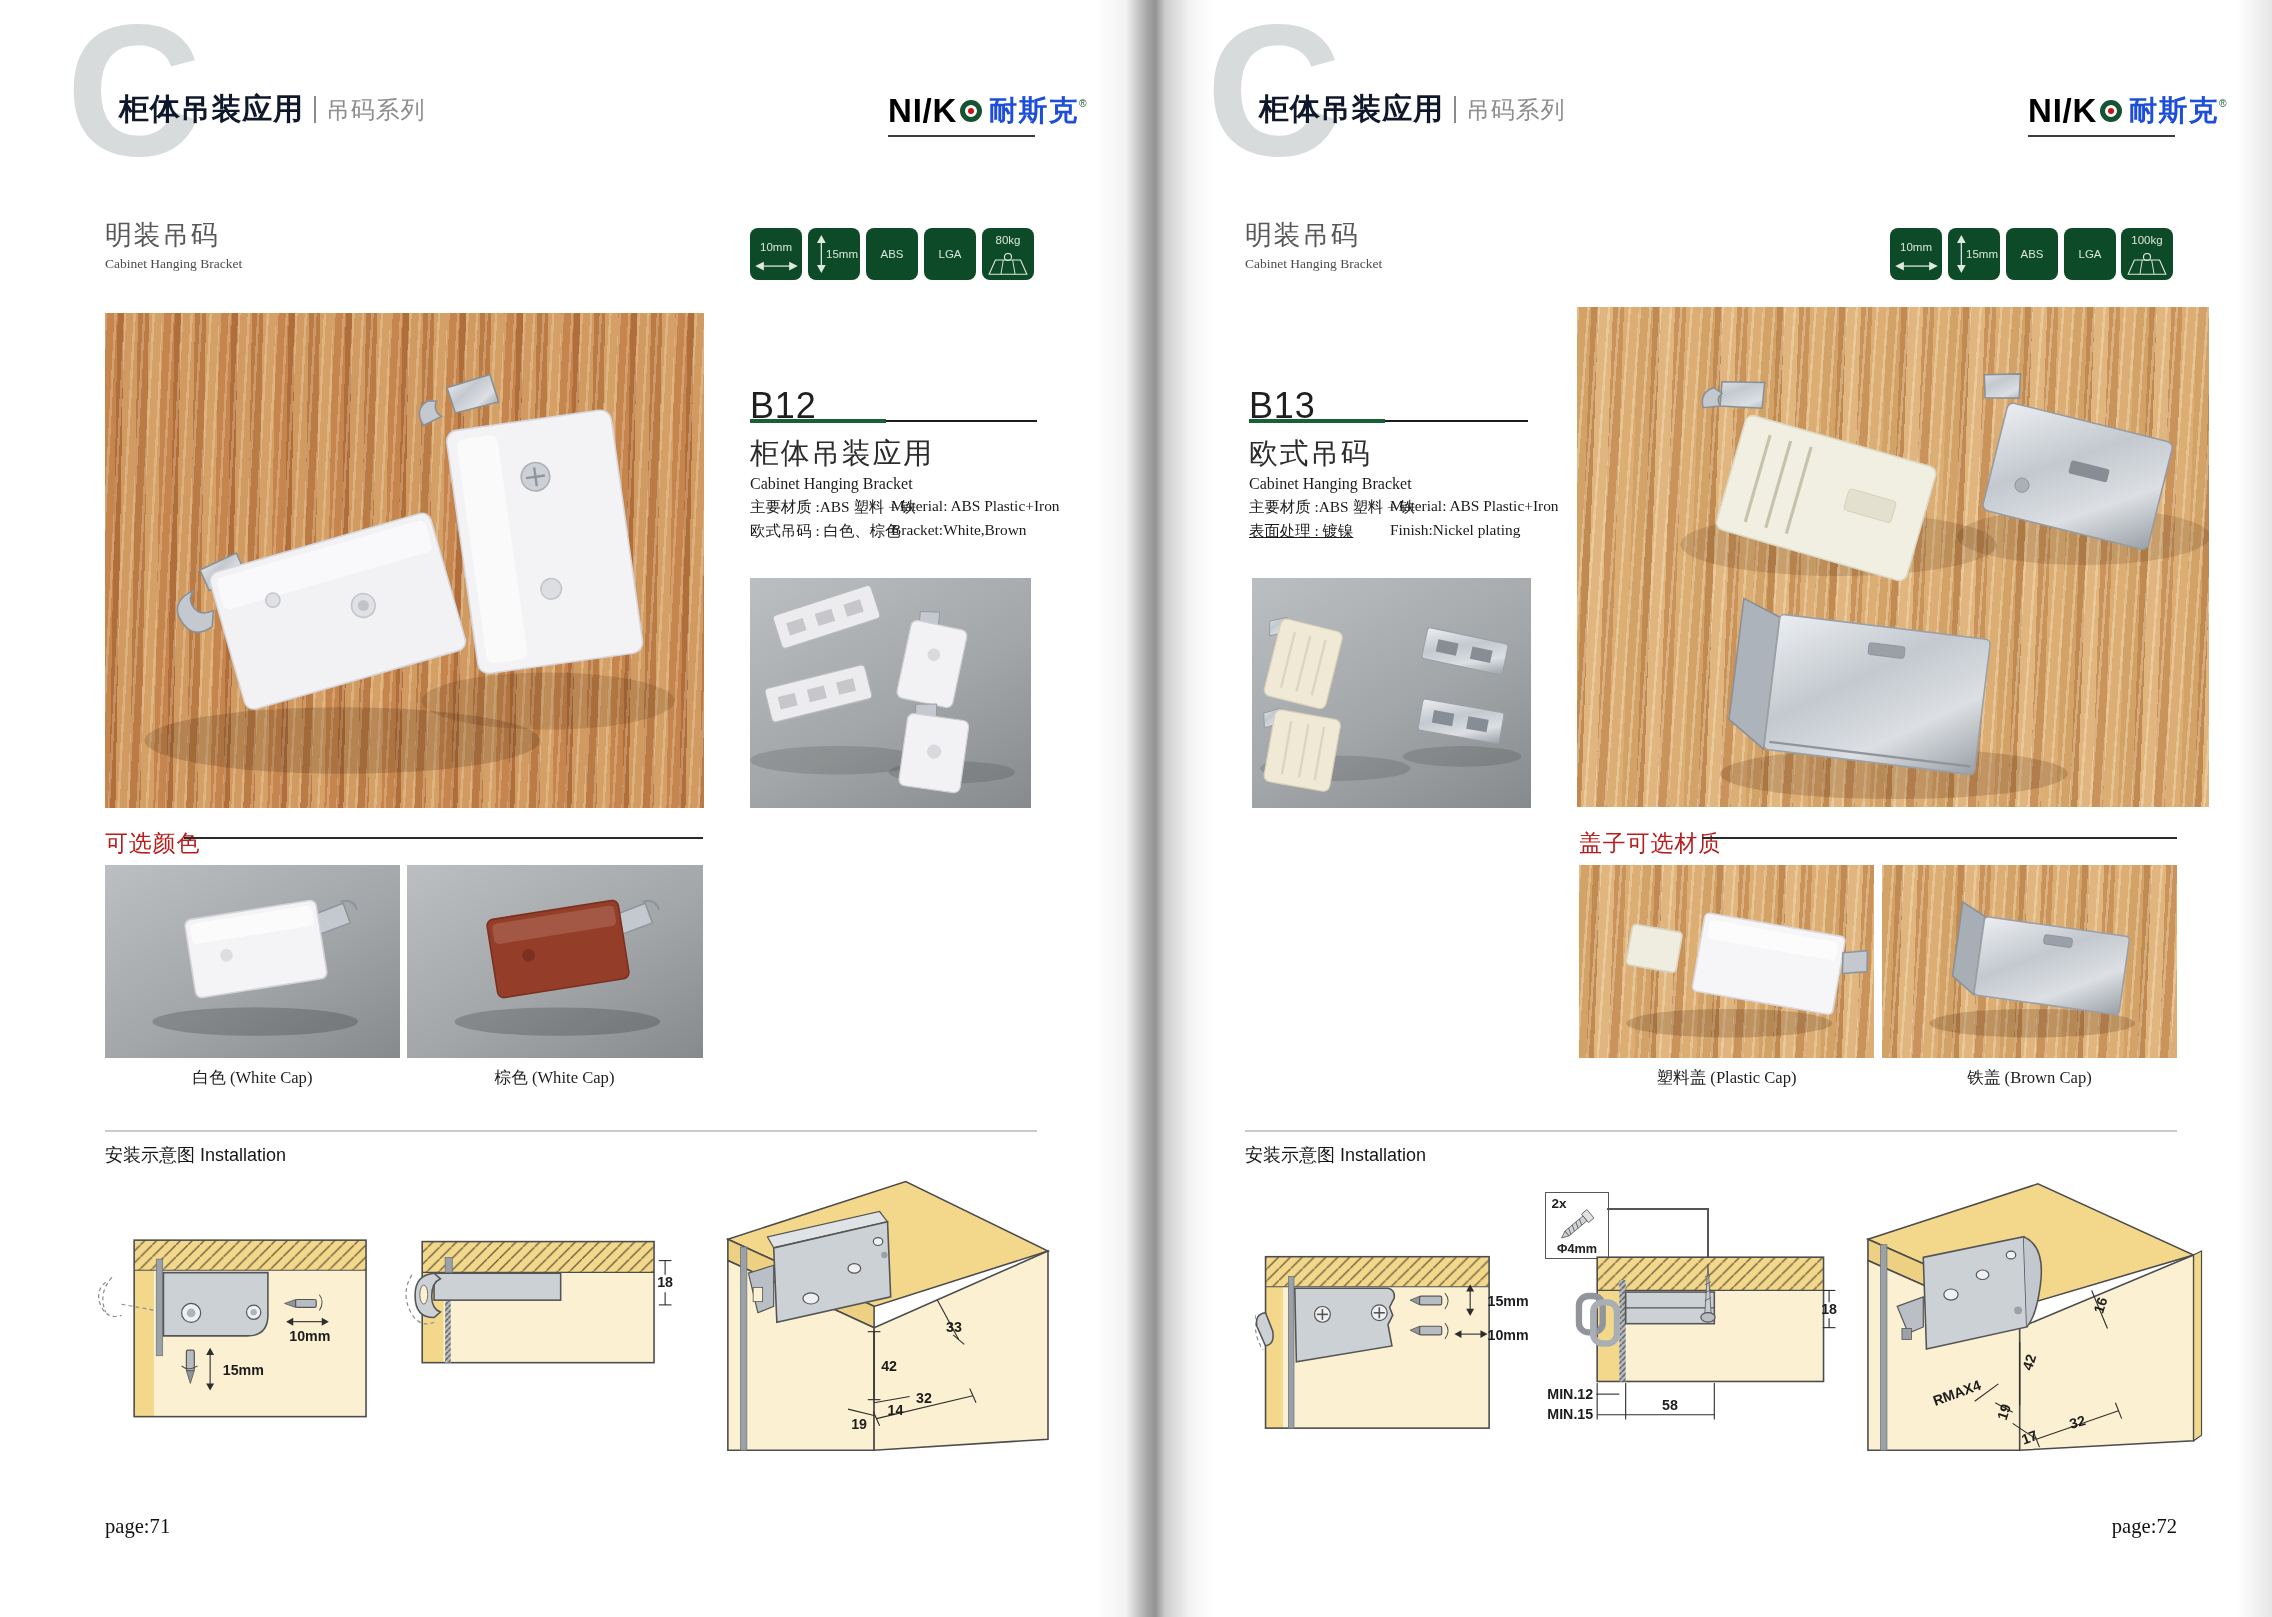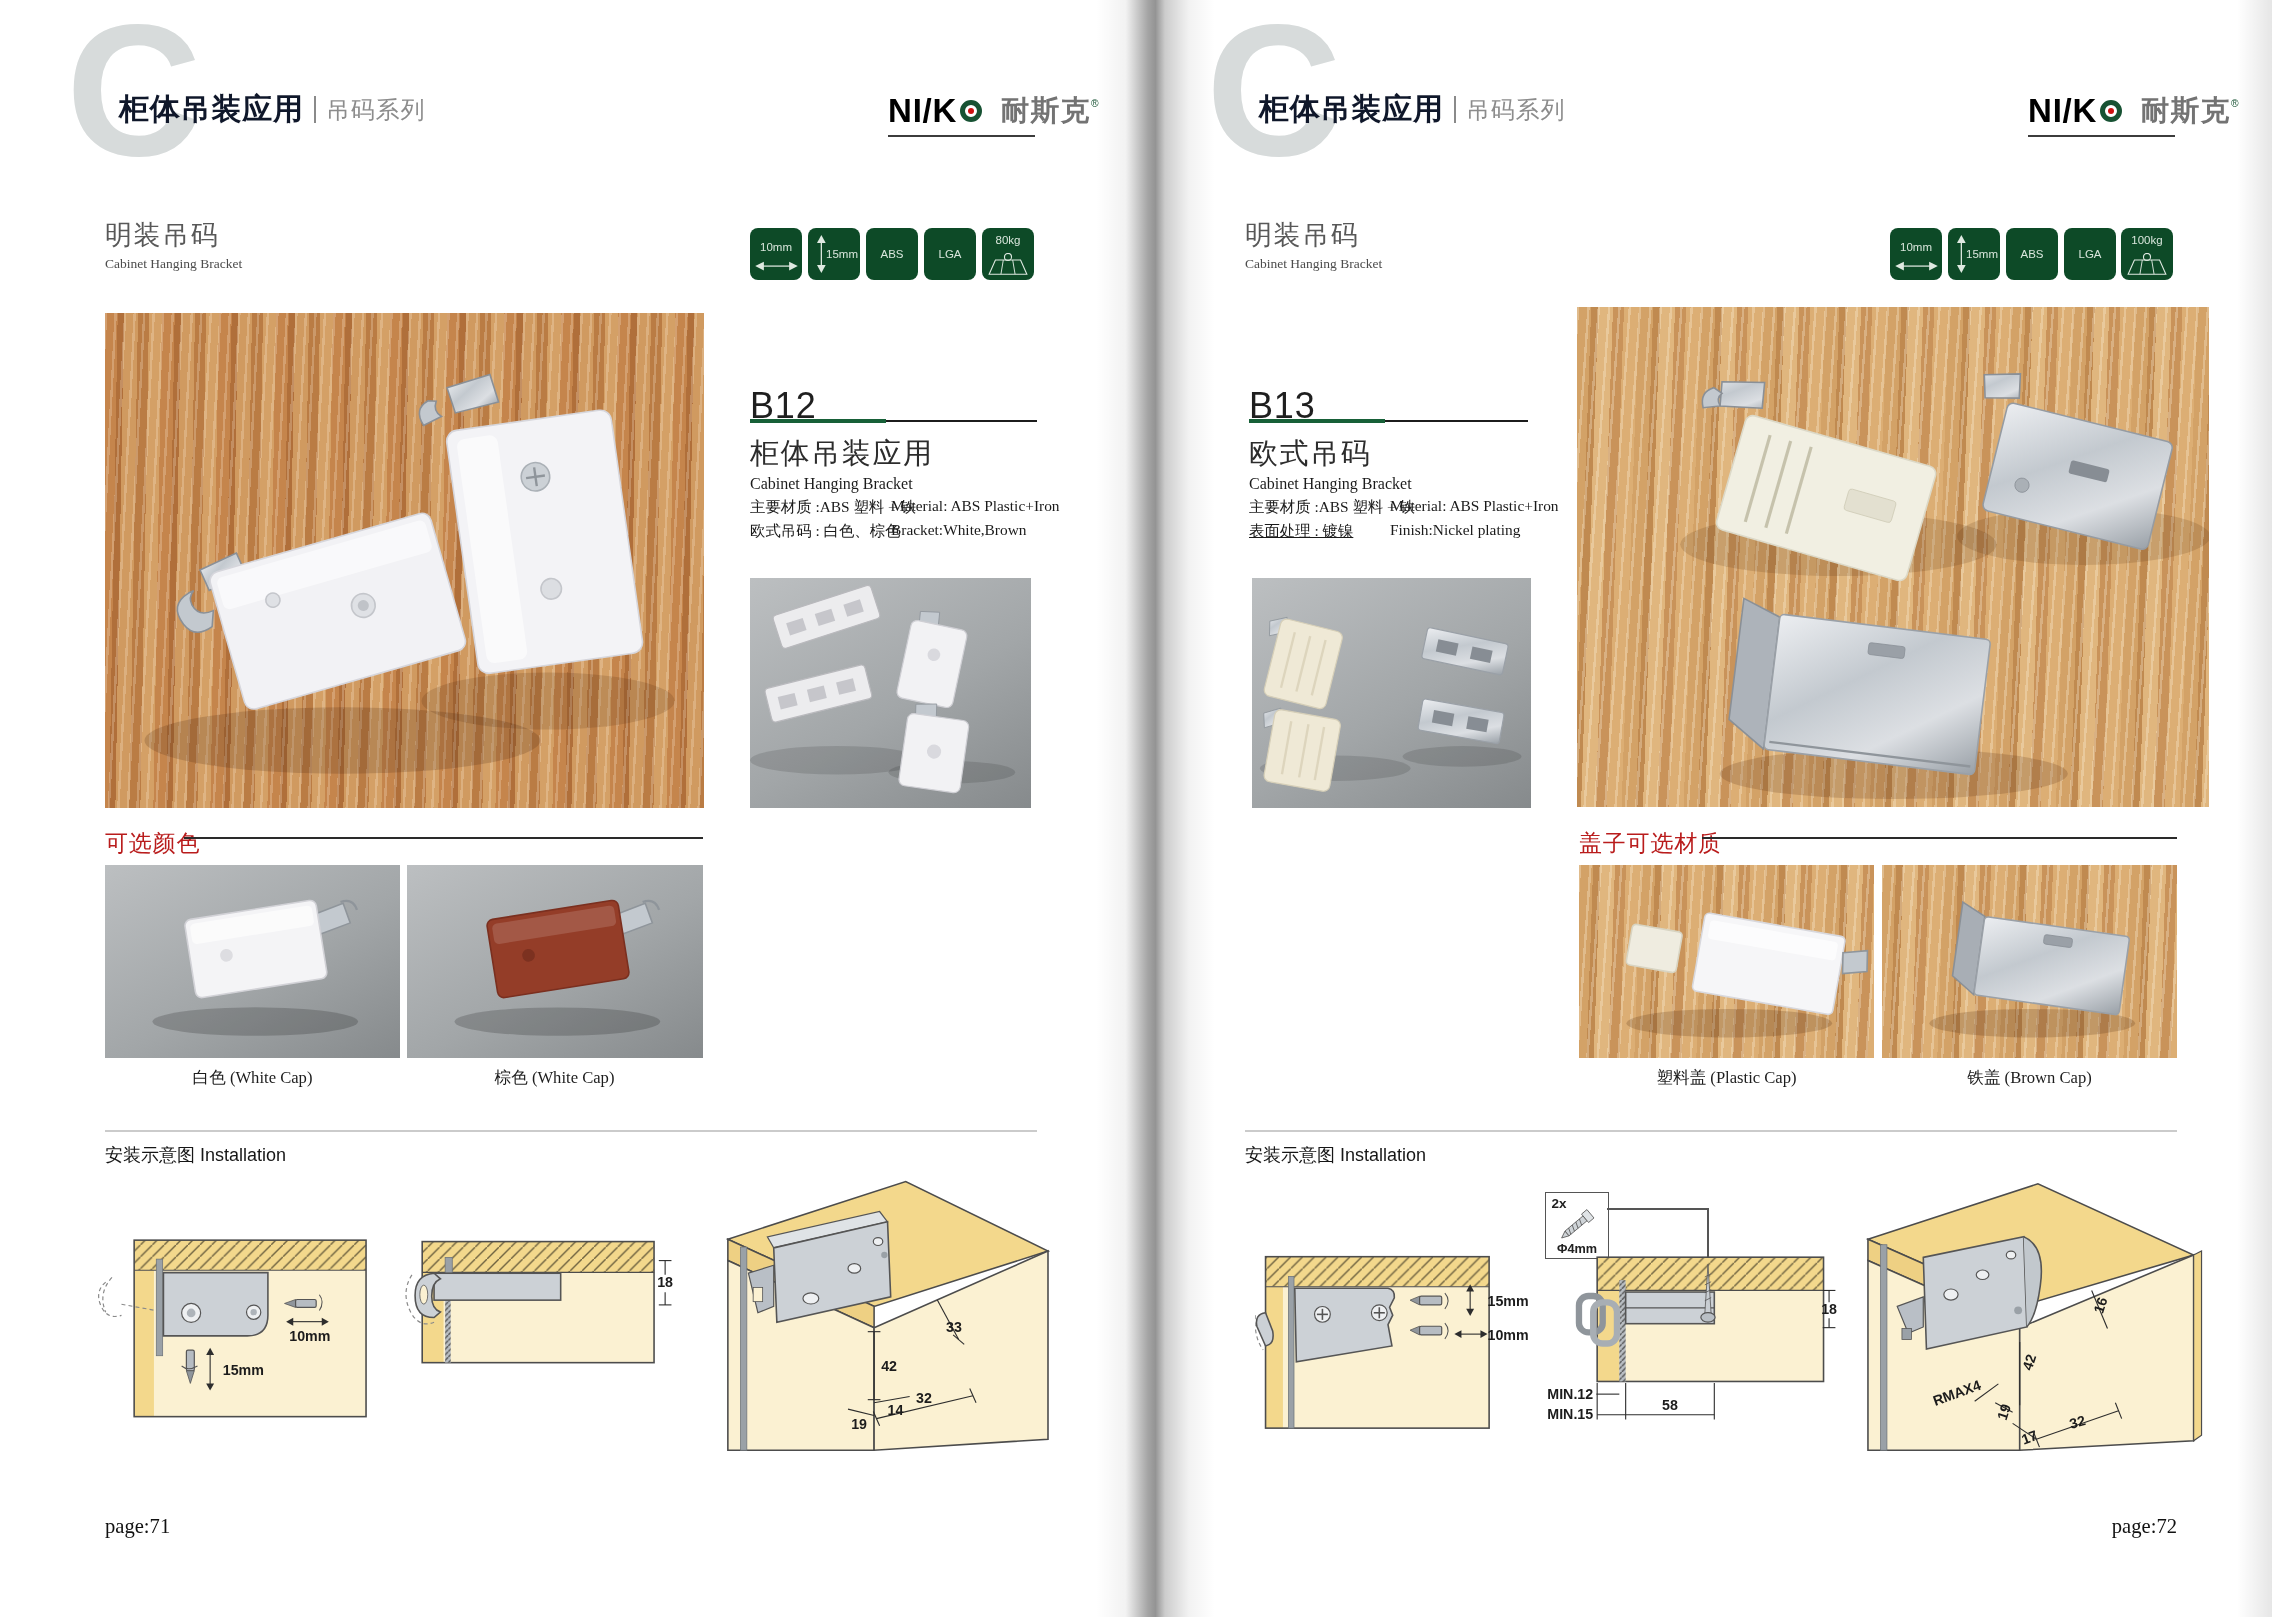--- a/index.html
+++ b/index.html
@@ -13,21 +13,21 @@
   
   .hdr-title{position:absolute;z-index:2;display:flex;align-items:center;}
   .hdr-zh{font-size:30px;font-weight:700;color:#0f172a;letter-spacing:0.8px;}
   .hdr-sep{display:inline-block;width:1.6px;height:27px;background:#8a8a8a;margin:0 10.3px;}
   .hdr-series{font-size:24px;color:#8c8c8c;letter-spacing:0.8px;}
   .logo{position:absolute;display:flex;align-items:center;z-index:2;}
   .logo-latin{font-size:33px;font-weight:700;color:#000000;letter-spacing:0.8px;}
   .logo-o{display:inline-block;width:12.7px;height:12.7px;border:5.5px solid #175233;border-radius:50%;
           position:relative;margin:0 2.4px;}
   .logo-dot{position:absolute;left:3.2px;top:3.2px;width:6.3px;height:6.3px;background:#cc1111;border-radius:50%;}
-  .logo-cn{font-size:28.5px;font-weight:700;color:#737373;margin-left:16px;letter-spacing:1.6px;}
+  .logo-cn{font-size:28.5px;font-weight:700;color:#1d4ed8;margin-left:4px;letter-spacing:1.6px;}
   .logo-reg{font-size:10.3px;color:#175233;vertical-align:top;margin-top:-14.2px;}
   .logo-rule{position:absolute;height:1.6px;background:#3c3c3c;}
 
   
   .sec-zh{position:absolute;font-family:"Liberation Serif",serif;font-size:27px;color:#585858;letter-spacing:1.6px;}
   .sec-en{position:absolute;font-family:"Liberation Serif",serif;font-size:13.5px;color:#4c4c4c;}
 
   
   .badge{position:absolute;width:52px;height:52px;background:#0d4a27;border-radius:8px;}
   .badge span{position:absolute;width:100%;text-align:center;color:#d9e6dc;font-size:11.5px;}

